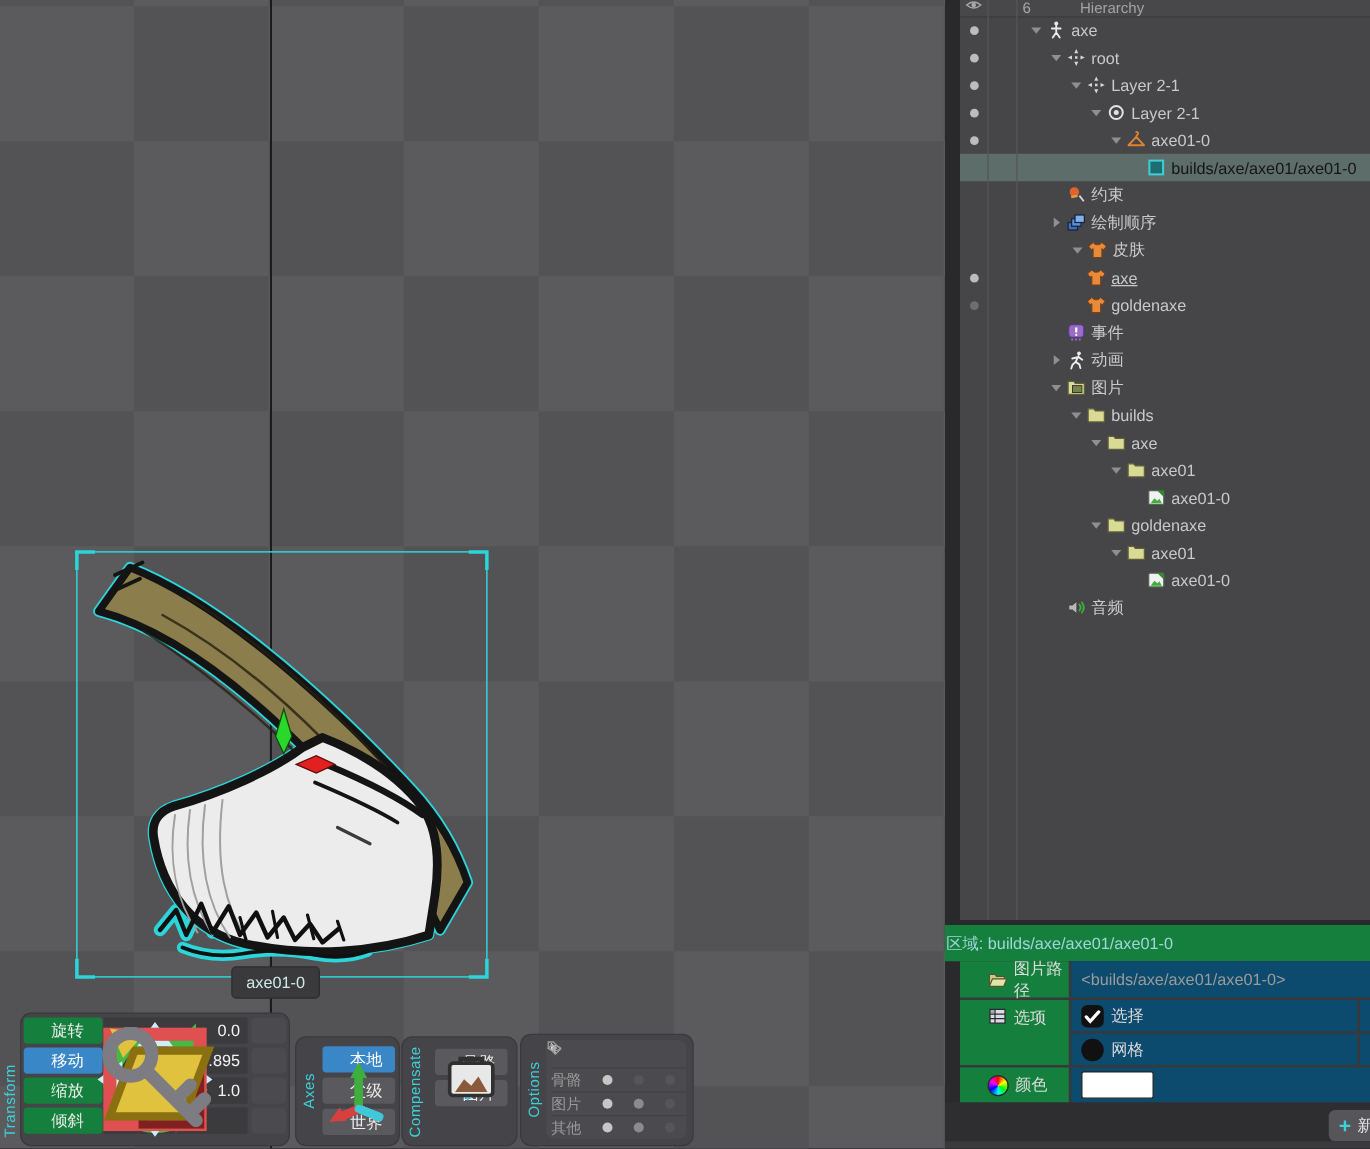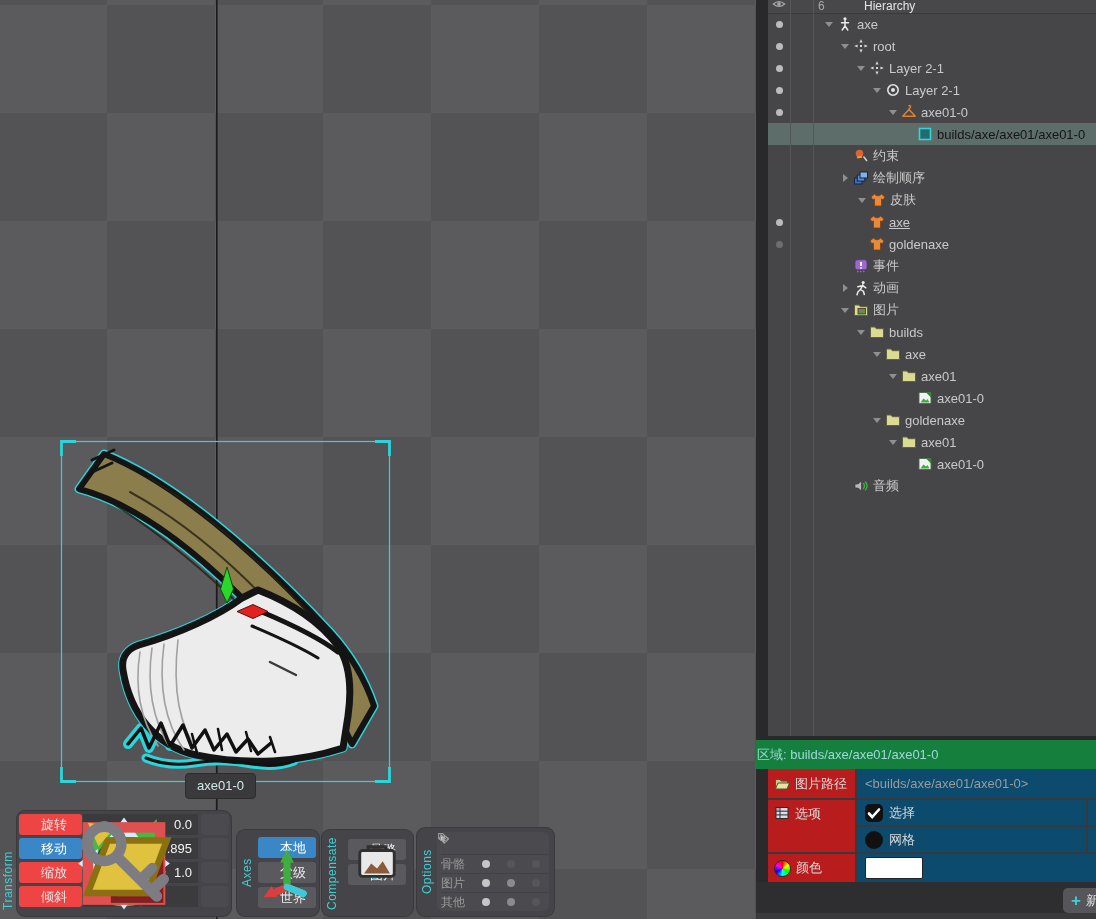--- a/index.html
+++ b/index.html
@@ -16,21 +16,21 @@
     background:#3a3a3c;border:1px solid #2c2c2e;border-radius:4px;color:#cfe9e9;
     font-size:13px;line-height:18px;}
   
   .vtab{position:absolute;color:#3ecfd6;font-size:12px;letter-spacing:.5px;
     writing-mode:vertical-rl;transform:rotate(180deg);text-align:center;}
   .panel{position:absolute;background:#454549;border-radius:8px;box-shadow:0 0 0 1px #3a3a3d;}
   .tf-tab{left:1px;top:843px;width:15px;height:76px;}
   .tf-panel{left:17px;top:811px;width:214px;height:105px;padding:0;}
   .t-row{display:flex;align-items:center;height:21px;margin:3px 2px 0 2px;}
   .t-label{width:63px;height:21px;display:flex;align-items:center;gap:4px;padding-left:4px;
-    box-sizing:border-box;background:#ef4444;border-radius:3px;color:#ececec;font-size:13px;}
+    box-sizing:border-box;background:#15803d;border-radius:3px;color:#ececec;font-size:13px;}
   .t-label.active{background:#3a87c8;color:#fff;}
   .t-label .ti{width:14px;height:14px;display:inline-block;}
   .t-vals{display:flex;flex:1;margin-left:1px;gap:2px;}
   .t-cell{height:21px;background:#3b3b3e;color:#f2f2f2;font-size:13px;line-height:21px;
     text-align:right;padding-right:6px;box-sizing:border-box;flex:1;}
   .t-key{width:28px;height:21px;margin-left:3px;background:#4b4b4f;border-radius:4px;
     display:flex;align-items:center;justify-content:center;}
   .t-key svg{width:15px;height:15px;}
   .axes-panel{left:237px;top:830px;width:82px;height:86px;}
   .comp-panel{left:322px;top:830px;width:91px;height:86px;}
@@ -51,21 +51,21 @@
   .og-cell{width:25px;display:flex;justify-content:center;align-items:center;}
   .og-cell svg{width:13px;height:13px;}
   .dot8{width:8px;height:8px;border-radius:50%;}
   .dot8.on{background:#c6c6c6;} .dot8.mid{background:#8b8b8e;} .dot8.off{background:#55555a;}
   
   .gutter{position:absolute;left:756px;top:0;width:12px;height:740px;background:#29292b;}
   .hier{position:absolute;left:768px;top:0;width:328px;height:736px;background:#464649;overflow:hidden;}
   .hier-header{position:absolute;left:0;top:0;width:100%;height:13px;background:#48484b;
     border-bottom:1px solid #3a3a3d;}
   .hh-eye{position:absolute;left:4px;top:-3px;width:14px;height:14px;}
-  .hh-count{position:absolute;left:96px;top:-1px;font-size:12px;color:#e5e5e5;}
+  .hh-count{position:absolute;left:96px;top:-1px;font-size:12px;color:#a3a3a3;}
   .hh-title{position:absolute;left:50px;top:-1px;font-size:12px;color:#a8a8a8;}
   #tree{position:absolute;left:0;top:13px;width:100%;}
   .h-row{display:flex;align-items:center;height:22px;}
   .h-row.sel{background:#5d6d69;}
   .h-c1{width:22px;display:flex;justify-content:center;}
   .h-c2{width:23px;}
   .h-dot{width:7px;height:7px;border-radius:50%;background:#bcbcbc;}
   .h-dot.dim{background:#6e6e71;}
   .h-tree{display:flex;align-items:center;flex:1;min-width:0;}
   .arrbox{width:12px;height:12px;display:flex;align-items:center;justify-content:center;flex:none;}
@@ -77,21 +77,21 @@
   .h-label{font-size:13px;color:#c9c9c9;white-space:nowrap;}
   .h-row.sel .h-label{color:#151515;}
   .h-label.underline{text-decoration:underline;}
   .colline{position:absolute;top:0;width:1px;height:736px;background:#55555a;}
   .colline.l1{left:22px;} .colline.l2{left:45px;}
   .hier-gap{position:absolute;left:756px;top:736px;width:340px;height:4px;background:#29292b;}
   .region-title{position:absolute;left:756px;top:740px;width:340px;height:29px;background:#15803d;
     color:#9fd6da;font-size:13px;line-height:29px;padding-left:1px;box-sizing:border-box;white-space:nowrap;}
   .props{position:absolute;left:768px;top:769px;width:328px;background:#39393c;
     display:grid;grid-template-columns:87px 1fr;grid-template-rows:29px 25px 25px 28px;gap:2px;}
-  .p-lbl{background:#b91c1c;display:flex;align-items:center;gap:5px;padding-left:6px;
+  .p-lbl{background:#15803d;display:flex;align-items:center;gap:5px;padding-left:22px;
     color:#dcdcdc;font-size:13px;}
   .p-lbl .ti{width:16px;height:16px;flex:none;}
   .p-lbl.top{align-items:flex-start;padding-top:5px;}
   .p-val{background:#0c4a6e;display:flex;align-items:center;position:relative;}
   .p-path{color:#9b9b9b;font-size:13px;padding-left:8px;white-space:nowrap;}
   .chk-lbl{color:#d8d8d8;font-size:13px;margin-left:6px;}
   .chk{width:18px;height:18px;margin-left:8px;background:#111;display:flex;align-items:center;justify-content:center;}
   .chk.sq{border-radius:5px;} .chk.ci{border-radius:50%;}
   .chk svg{width:16px;height:16px;}
   .vline{position:absolute;right:8px;top:0;bottom:0;width:2px;background:#39393c;}

